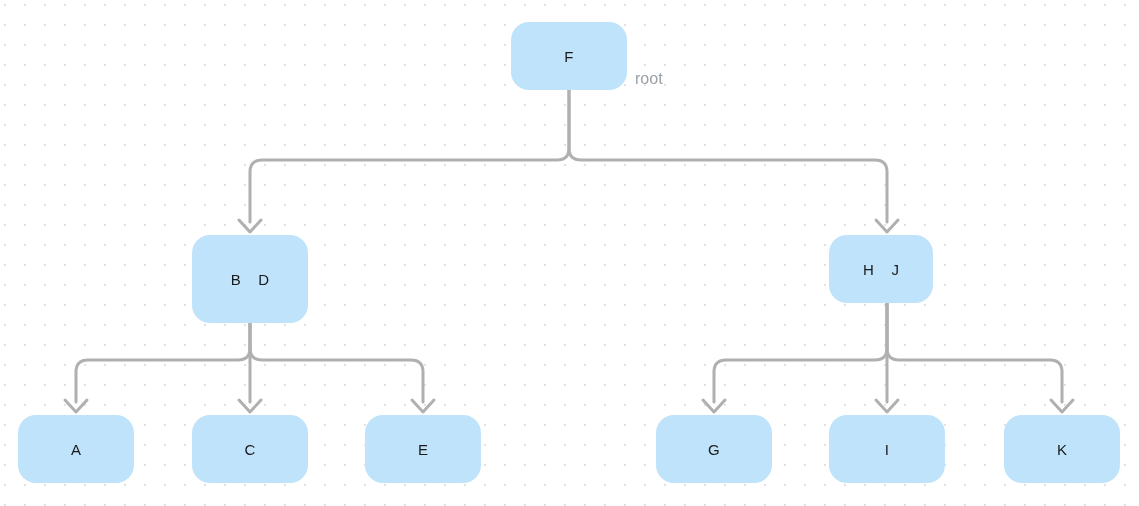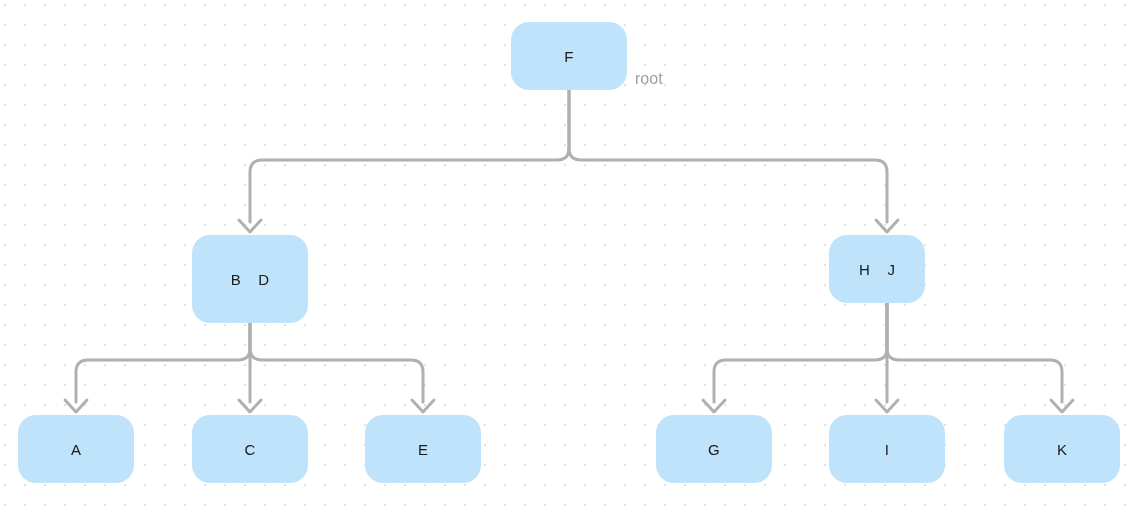--- a/index.html
+++ b/index.html
@@ -94,21 +94,21 @@
       </g>
     </svg>
 
   <div id="node-layer">
       <div class="node" style="left: 511px; top: 22px; width: 116px; height: 68px; background: rgb(191, 227, 251); border-radius: 18px;">
         <span class="node-label" style="color: rgb(26, 26, 26);">F</span>
       </div>
       <div class="node" style="left: 192px; top: 235px; width: 116px; height: 88px; background: rgb(191, 227, 251); border-radius: 18px;">
         <span class="node-label" style="color: rgb(26, 26, 26);">B    D</span>
       </div>
-      <div class="node" style="left: 829px; top: 235px; width: 96px; height: 68px; background: rgb(191, 227, 251); border-radius: 18px;">
+      <div class="node" style="left: 829px; top: 235px; width: 104px; height: 68px; background: rgb(191, 227, 251); border-radius: 18px;">
         <span class="node-label" style="color: rgb(26, 26, 26);">H    J</span>
       </div>
       <div class="node" style="left: 18px; top: 415px; width: 116px; height: 68px; background: rgb(191, 227, 251); border-radius: 18px;">
         <span class="node-label" style="color: rgb(26, 26, 26);">A</span>
       </div>
       <div class="node" style="left: 192px; top: 415px; width: 116px; height: 68px; background: rgb(191, 227, 251); border-radius: 18px;">
         <span class="node-label" style="color: rgb(26, 26, 26);">C</span>
       </div>
       <div class="node" style="left: 365px; top: 415px; width: 116px; height: 68px; background: rgb(191, 227, 251); border-radius: 18px;">
         <span class="node-label" style="color: rgb(26, 26, 26);">E</span>

